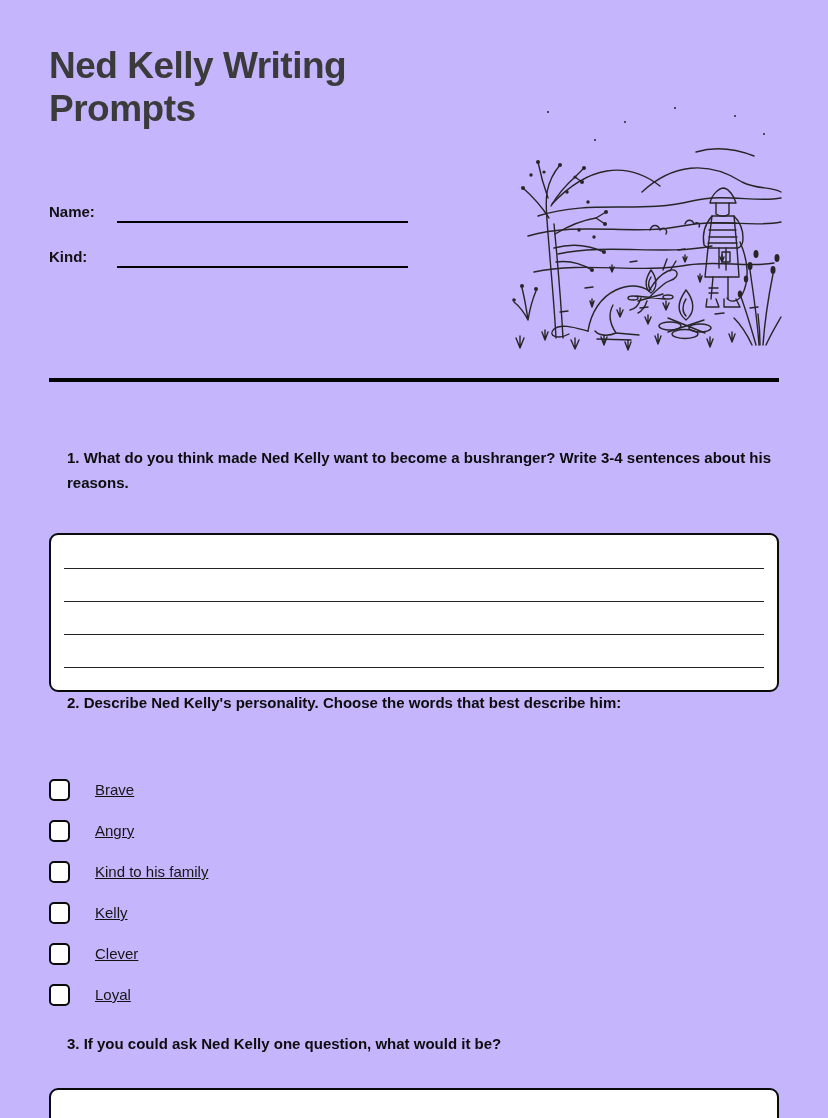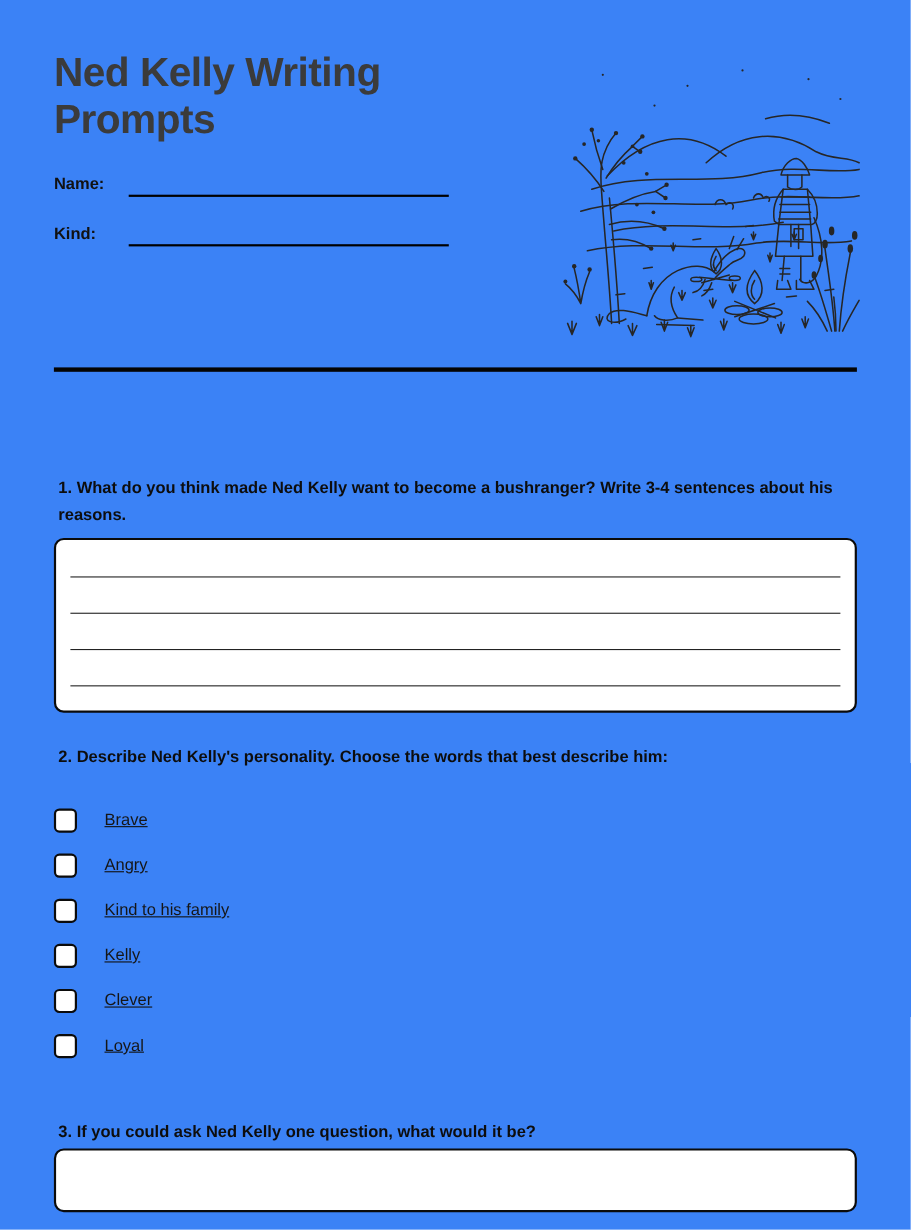--- a/index.html
+++ b/index.html
@@ -1,21 +1,21 @@
 <!DOCTYPE html>
 <html><head>
 <meta charset="utf-8">
 <style>
   html,body{margin:0;padding:0;background:#ffffff;}
   .page{
-    position:relative;width:828px;height:1118px;background:#3b82f6;
+    position:relative;width:828px;height:1118px;background:#c4b5fd;
     font-family:"Liberation Sans","DejaVu Sans",sans-serif;color:#111;
     overflow:hidden;
   }
-  .abs{position:absolute;}
+  .abs{position:absolute;margin-top:44px;}
 
   .title{
     left:49px;top:44px;width:400px;margin:0;
     font-size:37px;line-height:43px;font-weight:700;color:#3b3b3b;
     letter-spacing:-0.5px;
   }
 
   .field{left:49px;display:flex;align-items:flex-end;}
   .field .flabel{font-weight:700;font-size:15px;color:#111;width:68px;padding-bottom:3px;}
   .fill-line{
@@ -29,21 +29,21 @@
   .illustration{left:500px;top:58px;width:285px;height:252px;}
 
   .divider{left:49px;top:334px;width:730px;height:4px;background:#040404;}
 
   .part-heading{
     left:49px;top:370px;margin:0;display:flex;align-items:center;gap:11px;
     font-size:23px;font-weight:700;color:#333333;
   }
   .memo-icon{width:25px;height:25px;display:inline-block;}
 
-  .q{left:49px;width:732px;margin:4px;font-size:15px;font-weight:700;color:#0d0d0d;line-height:25px;}
+  .q{left:49px;width:732px;margin:18px;font-size:15px;font-weight:700;color:#0d0d0d;line-height:25px;}
   .q1{top:427px;}
   .q2{top:672px;}
   .q3{top:1013px;}
 
   .answer-box{
     left:49px;width:730px;box-sizing:border-box;background:#fff;
     border:2.5px solid #0b0b0b;border-radius:9px;cursor:text;
   }
   .box1{top:489px;height:159px;}
   .box2{top:1044px;height:58px;}

